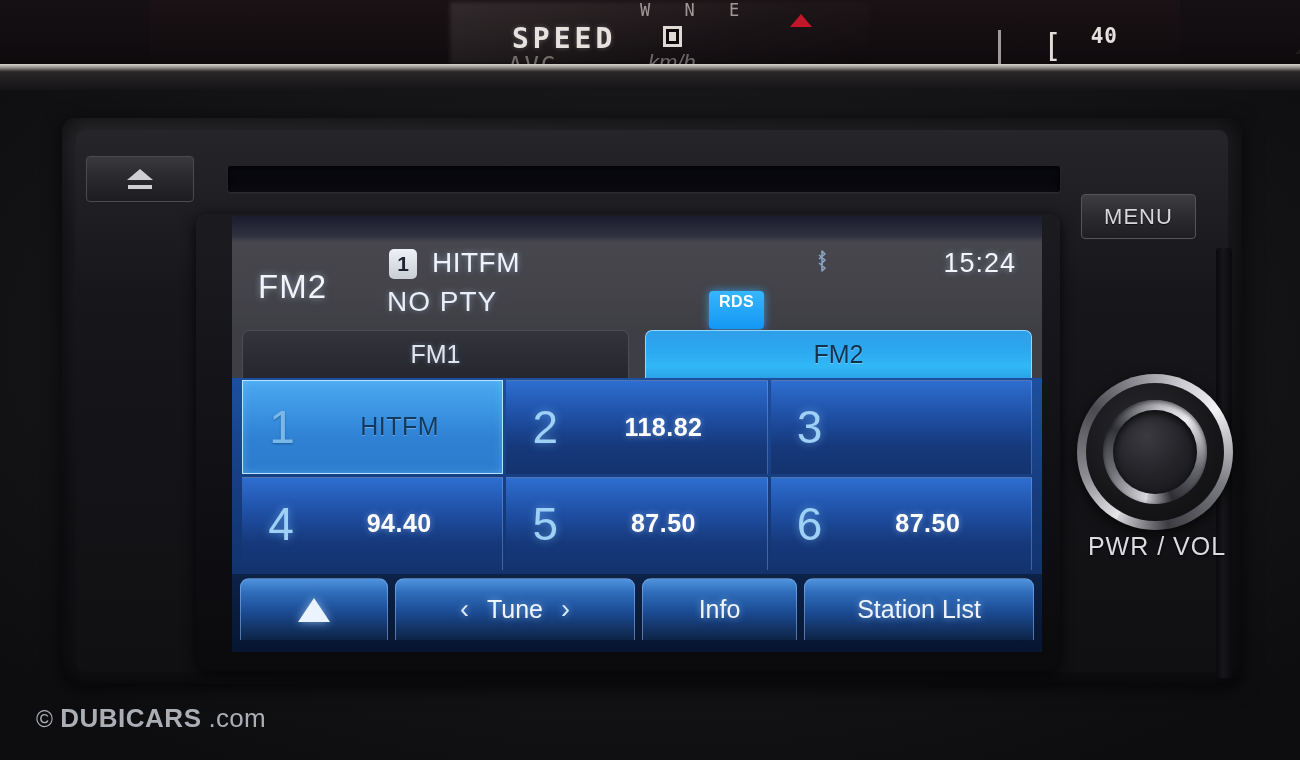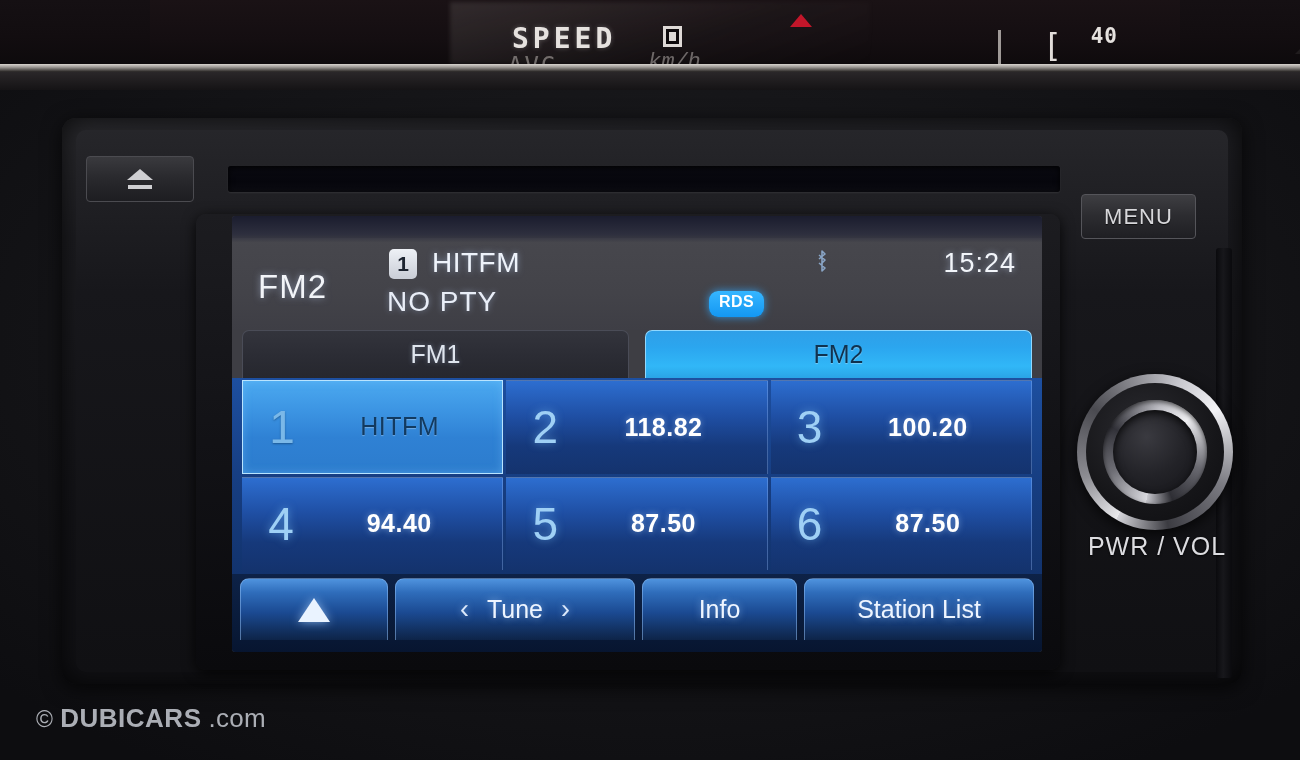--- a/index.html
+++ b/index.html
@@ -80,21 +80,21 @@
     content:''; position:absolute; left:3px; top:3px; right:3px; bottom:3px;
     background:#ded9d6;
   }
   .avg-label {
     position:absolute; left:358px; top:52px;
     color:#b9b3b0; font-family:"DejaVu Sans Mono", monospace; font-size:24px;
     letter-spacing:2px; opacity:.55;
   }
   .kmh-label{
     position:absolute; left:498px; top:50px;
-    color:#a8a2a0; font-family:Liberation Mono, monospace; font-size:22px;
+    color:#a8a2a0; font-family:Liberation Sans, sans-serif; font-size:22px;
     font-style: italic; opacity:.6;
   }
   .dots-label{
     position:absolute; left:778px; top:52px;
     color:#b5afad; font-size:22px; letter-spacing:2px; opacity:.6;
   }
   .divider-tick{
     position:absolute; left:848px; top:30px; width:3px; height:34px;
     background:#cfc9c6; opacity:.75;
   }
@@ -250,23 +250,23 @@
     position: absolute;
     left: 155px; top: 48px;
     color: #e9eef8;
     font-size: 28px;
     letter-spacing: 1px;
     text-shadow: 0 0 6px rgba(190,215,255,0.45);
   }
   .rds-badge {
     position: absolute;
     left: 477px; top: 53px;
-    padding: 2px 10px 6px;
+    padding: 2px 10px 18px;
     background: linear-gradient(180deg, #36b6ff 0%, #1397f2 100%);
-    border-radius: 9px;
+    border-radius: 4px;
     color: #ffffff;
     font-size: 16px;
     font-weight: bold;
     letter-spacing: 0.5px;
     box-shadow: 0 0 8px rgba(50,170,255,0.8);
   }
   .bt-icon {
     position: absolute;
     left: 583px; top: 12px;
     width: 14px; height: 22px;
@@ -465,20 +465,21 @@
   .watermark .wm-tld { font-weight: normal; }
 </style>
 </head>
 <body>
 
 <div class="dash">
 
   <div class="cluster">
     <div class="cluster-inner">
       <div class="cluster-glass"></div>
+      <div class="compass">W  N  E</div>
       <div class="compass-arrow"></div>
       <div class="speed-label">SPEED</div>
       <div class="speed-icon"></div>
       <div class="avg-label">AVG</div>
       <div class="kmh-label">km/h</div>
       <div class="dots-label">...</div>
       <div class="divider-tick"></div>
       <div class="cluster-tri"></div>
       <div class="gauge-bracket">[</div>
       <div class="gauge-num">40</div>
@@ -531,21 +532,20 @@
       <div class="preset selected">
         <span class="preset-num">1</span>
         <span class="preset-val">HITFM</span>
       </div>
       <div class="preset">
         <span class="preset-num">2</span>
         <span class="preset-val">118.82</span>
       </div>
       <div class="preset">
         <span class="preset-num">3</span>
-        <span class="preset-val">100.20</span>
       </div>
       <div class="preset">
         <span class="preset-num">4</span>
         <span class="preset-val">94.40</span>
       </div>
       <div class="preset">
         <span class="preset-num">5</span>
         <span class="preset-val">87.50</span>
       </div>
       <div class="preset">

